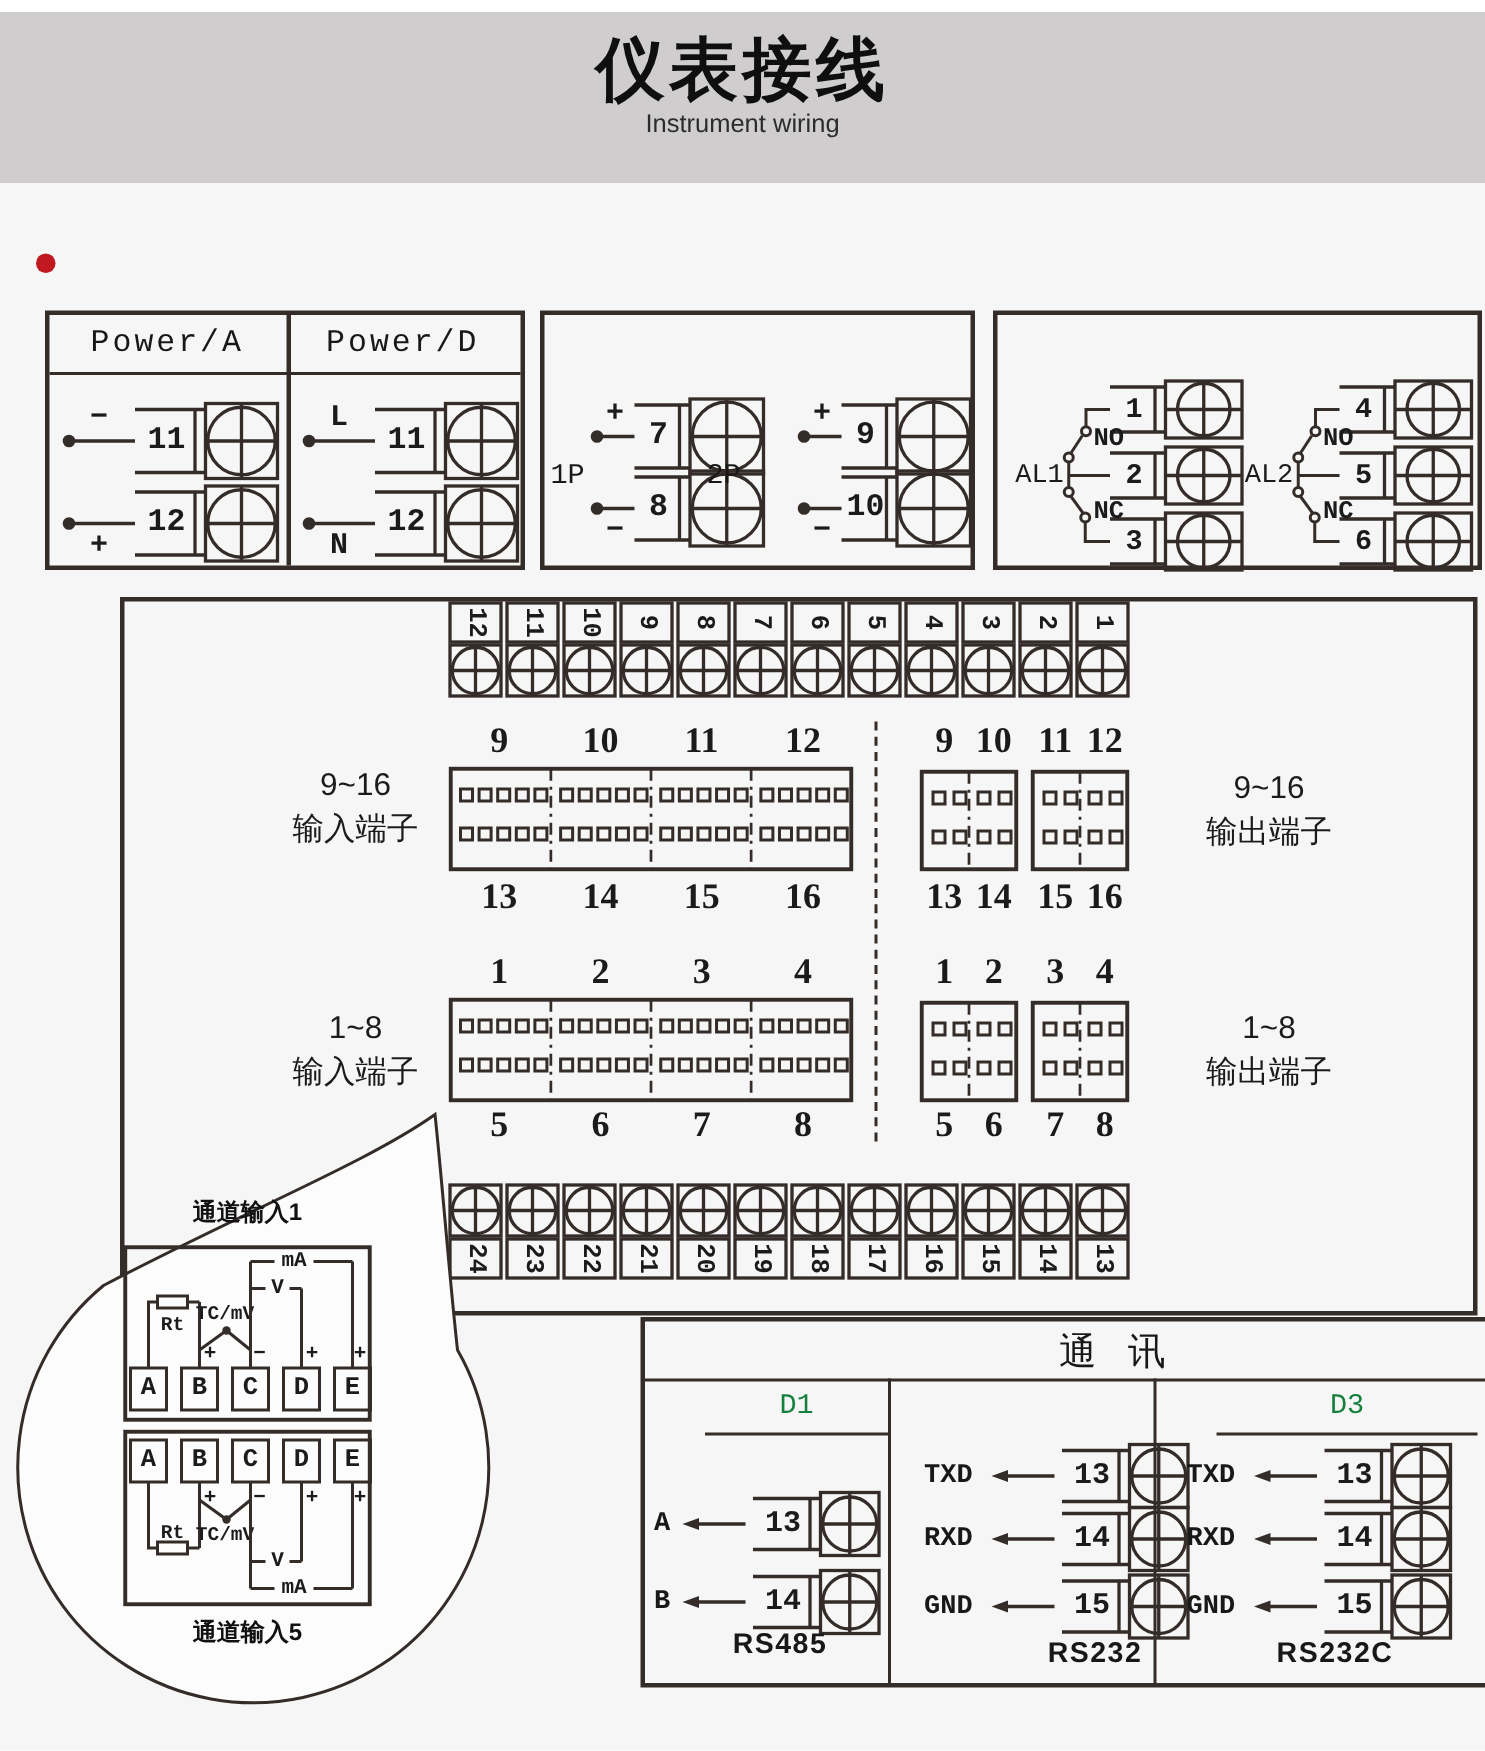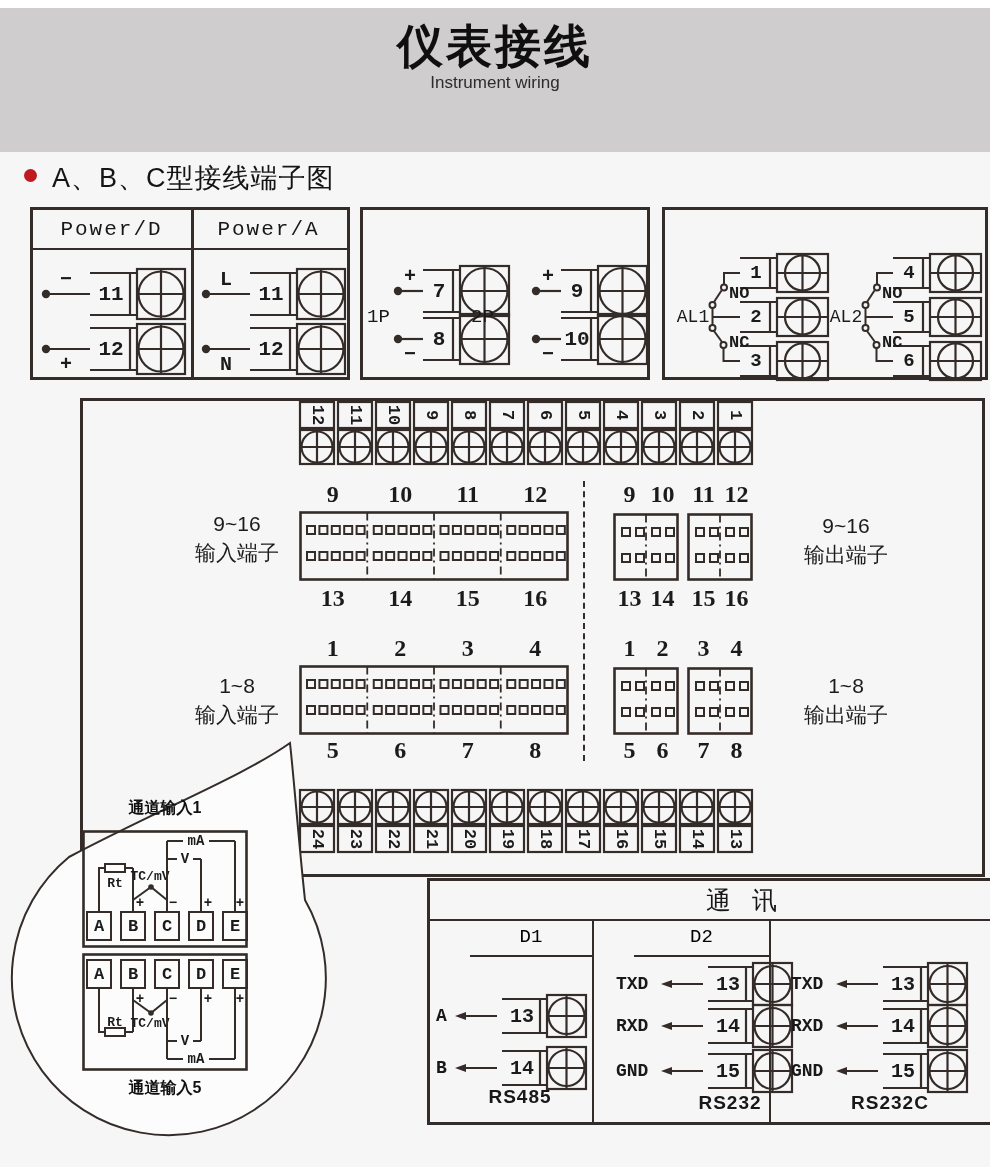--- a/index.html
+++ b/index.html
@@ -2,21 +2,21 @@
 <html style="--line: #342c29; --banner: #cfcdce; --page: #f7f6f6; --bullet: #c01920;"><head>
 <meta charset="utf-8">
 <style>
   :root{
     --line:#342c29; --banner:#cfcdce; --page:#f7f6f6; --bullet:#c01920; --txt:#1d1d1d;
   }
   html,body{margin:0;padding:0;background:#fff;}
   #page{position:relative;width:990px;height:1167px;background:var(--page);
         font-family:"Liberation Sans",sans-serif;color:var(--txt);overflow:hidden;}
   .ap{position:absolute;}
-  .banner{position:absolute;left:0;top:8px;width:990px;height:144px;background:var(--banner);text-align:center;}
+  .banner{position:absolute;left:0;top:8px;width:990px;height:114px;background:var(--banner);text-align:center;}
   .main-title{margin-top:12px;font-size:46px;font-weight:bold;letter-spacing:3px;color:#0f0f0f;line-height:52px;}
   .sub-title{font-size:17px;color:#2c2c2c;margin-top:1px;}
   .bullet{position:absolute;left:24px;top:169px;width:13px;height:13px;border-radius:50%;background:var(--bullet);}
   .section-title{position:absolute;left:52px;top:160px;font-size:27px;color:#141414;letter-spacing:1px;}
   .box{position:absolute;border:3px solid var(--line);box-sizing:border-box;}
   .box-title{position:absolute;left:0;right:0;top:0;height:38px;border-bottom:2.5px solid var(--line);
              display:flex;align-items:center;justify-content:center;font-size:25px;letter-spacing:7px;color:#181818;}
   .phead-row{position:absolute;left:0;right:0;top:0;height:38px;border-bottom:2.5px solid var(--line);display:flex;}
   .phead{flex:1;display:flex;align-items:center;justify-content:center;
          font-family:"Liberation Mono",monospace;font-size:21px;letter-spacing:2px;color:#181818;}
@@ -29,21 +29,21 @@
   .blabel{flex:1;text-align:center;font-family:"Liberation Serif",serif;font-size:24px;font-weight:bold;color:#1b1b1b;}
   .out-labels{display:flex;width:140px;}
   .olab{width:33px;flex:none;text-align:center;font-family:"Liberation Serif",serif;font-size:24px;font-weight:bold;color:#1b1b1b;}
   .olab.gap{margin-left:8px;}
   .side-label{text-align:center;font-size:21px;color:#1b1b1b;line-height:29px;}
   .chan-label{position:absolute;width:166px;text-align:center;font-size:16px;font-weight:bold;color:#111;}
   .comm-cols{position:absolute;top:38px;left:0;right:0;bottom:0;display:flex;}
   .comm-col{position:relative;border-right:2.5px solid var(--line);box-sizing:border-box;}
   .comm-col:last-child{border-right:none;}
   .comm-head{height:36px;border-bottom:2.5px solid var(--line);display:flex;align-items:center;justify-content:center;
-             font-family:"Liberation Mono",monospace;font-size:19px;color:#000000;margin-left:40px;}
+             font-family:"Liberation Mono",monospace;font-size:19px;color:#15803d;margin-left:40px;}
   .comm-body{position:absolute;top:38.5px;left:0;right:0;bottom:0;padding-left:40px;}
   .comm-row{position:absolute;left:0;display:flex;align-items:center;gap:4px;}
   .comm-label{font-family:"Liberation Mono",monospace;font-size:18px;font-weight:bold;color:#181818;}
   .comm-footer{position:absolute;text-align:center;font-size:19px;font-weight:bold;letter-spacing:1px;color:#181818;}
   svg{display:block;}
   .ln{fill:none;stroke:var(--line);stroke-width:2.2;}
   .ln2{fill:none;stroke:var(--line);stroke-width:2;}
   .ln3{fill:none;stroke:var(--line);stroke-width:2.6;}
   .fl{fill:var(--line);stroke:none;}
   .resistor{fill:#fdfdfd;stroke:var(--line);stroke-width:2;}
@@ -60,26 +60,25 @@
 </head>
 <body>
 
 <div id="page">
   <div class="ap" style="left:0;top:0;width:990px;height:8px;background:#ffffff"></div>
   <div class="banner">
     <div class="main-title">仪表接线</div>
     <div class="sub-title">Instrument wiring</div>
   </div>
   <span class="bullet"></span>
-  <div class="section-title">A、B、C型接线端子图</div>
 
   <div class="box" id="power-box" style="left:30px;top:207px;width:320px;height:173px">
       <div class="phead-row">
+        <div class="phead">Power/A</div>
         <div class="phead">Power/D</div>
-        <div class="phead">Power/A</div>
       </div>
       <div class="pdiv"></div>
       <div class="ap" style="left:5px;top:57px">
         <svg width="150" height="54" viewBox="0 0 150 54" style="overflow:visible">
           <circle cx="8" cy="27" r="4.2" class="fl"></circle>
           <line x1="8" y1="27" x2="52" y2="27" class="ln"></line>
           <text x="28" y="12" class="t20b" text-anchor="middle" dominant-baseline="central">−</text>
           <g transform="translate(52,2)">
             <line x1="0" y1="4" x2="47" y2="4" class="ln"></line>
             <line x1="0" y1="46" x2="47" y2="46" class="ln"></line>
@@ -906,21 +905,20 @@
                   <line x1="45" y1="21" x2="84" y2="21" class="ln"></line>
                   <line x1="64.5" y1="0" x2="64.5" y2="42" class="ln"></line>
                 </g>
                 <text x="20" y="21" class="t20b" text-anchor="middle" dominant-baseline="central">14</text>
               </svg>
             </div>
             <div class="comm-footer" style="left:30px;width:120px;top:128px">RS485</div>
           </div>
         </div>
         <div class="comm-col" style="width:177px">
-          <div class="comm-head">D2</div>
           <div class="comm-body">
             <div class="comm-row" style="top:5px;padding-left:22px">
               <span class="comm-label" style="width:40px">TXD</span>
               <svg width="44" height="12" viewBox="0 0 44 12" style="overflow:visible">
                 <line x1="43" y1="6" x2="9" y2="6" class="ln"></line>
                 <polygon points="1,6 12,2 12,10" class="fl"></polygon>
               </svg>
               <svg width="84" height="42" viewBox="0 0 84 42" style="overflow:visible">
                 <line x1="0" y1="4" x2="45" y2="4" class="ln"></line>
                 <line x1="0" y1="38" x2="45" y2="38" class="ln"></line>
@@ -969,20 +967,21 @@
                   <line x1="45" y1="21" x2="84" y2="21" class="ln"></line>
                   <line x1="64.5" y1="0" x2="64.5" y2="42" class="ln"></line>
                 </g>
                 <text x="20" y="21" class="t20b" text-anchor="middle" dominant-baseline="central">15</text>
               </svg>
             </div>
             <div class="comm-footer" style="left:76px;width:120px;top:134px">RS232</div>
           </div>
         </div>
         <div class="comm-col" style="width:214px">
+          <div class="comm-head">D3</div>
           <div class="comm-body">
             <div class="comm-row" style="top:5px;padding-left:20px">
               <span class="comm-label" style="width:40px">TXD</span>
               <svg width="44" height="12" viewBox="0 0 44 12" style="overflow:visible">
                 <line x1="43" y1="6" x2="9" y2="6" class="ln"></line>
                 <polygon points="1,6 12,2 12,10" class="fl"></polygon>
               </svg>
               <svg width="84" height="42" viewBox="0 0 84 42" style="overflow:visible">
                 <line x1="0" y1="4" x2="45" y2="4" class="ln"></line>
                 <line x1="0" y1="38" x2="45" y2="38" class="ln"></line>

